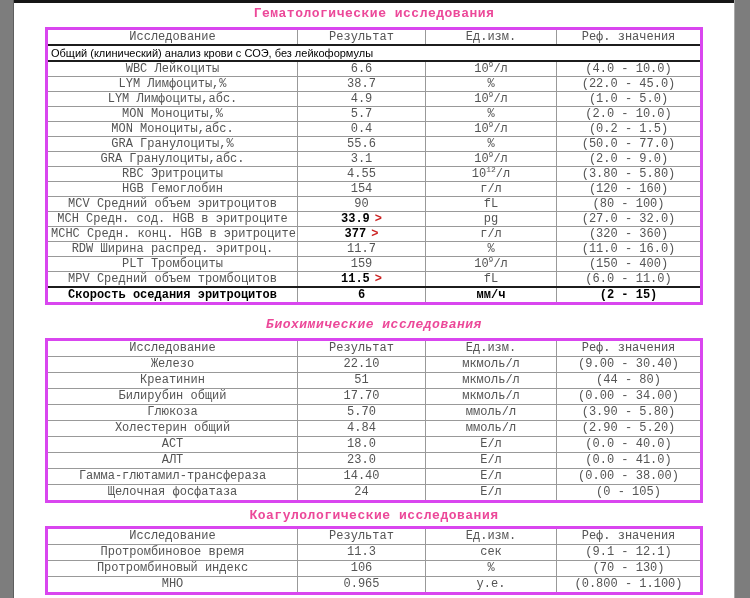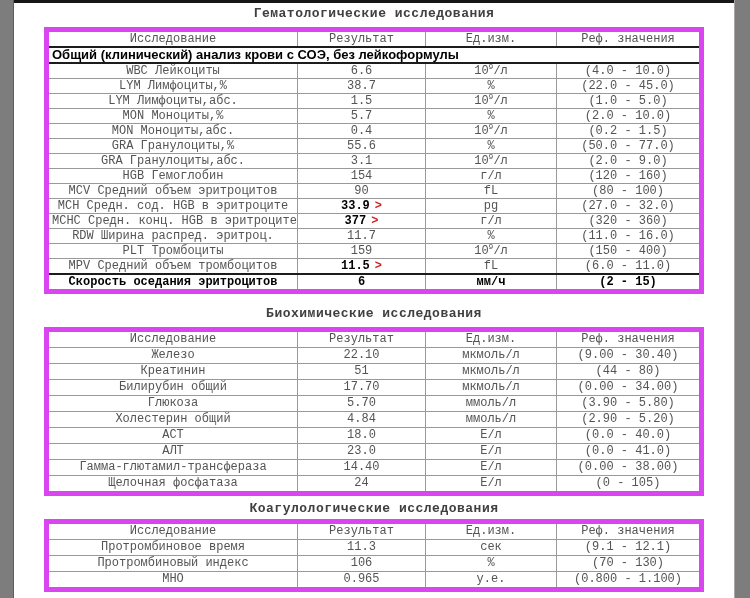--- a/index.html
+++ b/index.html
@@ -25,33 +25,33 @@
   .topbar {
     height: 3px;
     background: #161616;
     width: 100%;
   }
   .section .title {
     text-align: center;
     font-weight: bold;
     font-size: 13px;
     letter-spacing: 0.5px;
-    color: #404040;
+    color: #ec4899;
     line-height: 14px;
   }
   .s0 .title { margin: 4px 0 6px 0; }
-  .s1 .title { margin: 13px 0 6px 0; }
+  .s1 .title { margin: 13px 0 6px 0; font-style: italic; }
   .s2 .title { margin: 6px 0 3px 0; }
 
   table {
     border-collapse: collapse;
     margin: 0 auto;
     width: 655px;
     table-layout: fixed;
-    border: 5px solid #d946ef;
+    border: 3px solid #d946ef;
   }
   col.c0 { width: 251px; }
   col.c1 { width: 128px; }
   col.c2 { width: 131px; }
   col.c3 { width: 145px; }
 
   th, td {
     border: 1px solid #999;
     font-size: 12px;
     font-weight: normal;
@@ -64,22 +64,22 @@
   .s0 th, .s0 td { height: 15px; line-height: 14px; }
   .s1 th, .s1 td { height: 16px; line-height: 15px; }
   .s2 th, .s2 td { height: 16px; line-height: 15px; }
 
   th { text-align: center; }
   td.name { text-align: center; }
   td.result, td.unit, td.ref { text-align: center; }
 
   tr.subrow td {
     font-family: "Liberation Sans", sans-serif;
-    font-weight: bold;
-    font-size: 13px;
+    font-weight: normal;
+    font-size: 11px;
     color: #000;
     border-top: 2px solid #1c1c1c;
     border-bottom: 2px solid #1c1c1c;
     text-align: left;
   }
   tr.bold-row td {
     font-weight: bold;
     color: #000;
     border-top: 2px solid #1c1c1c;
     border-bottom: 2px solid #1c1c1c;
@@ -134,21 +134,21 @@
               <td class="ref">(4.0 - 10.0)</td>
             </tr>
             <tr>
               <td class="name">LYM Лимфоциты,%</td>
               <td class="result"><span class="value">38.7</span></td>
               <td class="unit"><span>%</span></td>
               <td class="ref">(22.0 - 45.0)</td>
             </tr>
             <tr>
               <td class="name">LYM Лимфоциты,абс.</td>
-              <td class="result"><span class="value">1.5</span></td>
+              <td class="result"><span class="value">4.9</span></td>
               <td class="unit"><span>10</span><span class="sup">9</span><span>/л</span></td>
               <td class="ref">(1.0 - 5.0)</td>
             </tr>
             <tr>
               <td class="name">MON Моноциты,%</td>
               <td class="result"><span class="value">5.7</span></td>
               <td class="unit"><span>%</span></td>
               <td class="ref">(2.0 - 10.0)</td>
             </tr>
             <tr>
@@ -161,20 +161,26 @@
               <td class="name">GRA Гранулоциты,%</td>
               <td class="result"><span class="value">55.6</span></td>
               <td class="unit"><span>%</span></td>
               <td class="ref">(50.0 - 77.0)</td>
             </tr>
             <tr>
               <td class="name">GRA Гранулоциты,абс.</td>
               <td class="result"><span class="value">3.1</span></td>
               <td class="unit"><span>10</span><span class="sup">9</span><span>/л</span></td>
               <td class="ref">(2.0 - 9.0)</td>
+            </tr>
+            <tr>
+              <td class="name">RBC Эритроциты</td>
+              <td class="result"><span class="value">4.55</span></td>
+              <td class="unit"><span>10</span><span class="sup">12</span><span>/л</span></td>
+              <td class="ref">(3.80 - 5.80)</td>
             </tr>
             <tr>
               <td class="name">HGB Гемоглобин</td>
               <td class="result"><span class="value">154</span></td>
               <td class="unit"><span>г/л</span></td>
               <td class="ref">(120 - 160)</td>
             </tr>
             <tr>
               <td class="name">MCV Средний объем эритроцитов</td>
               <td class="result"><span class="value">90</span></td>

